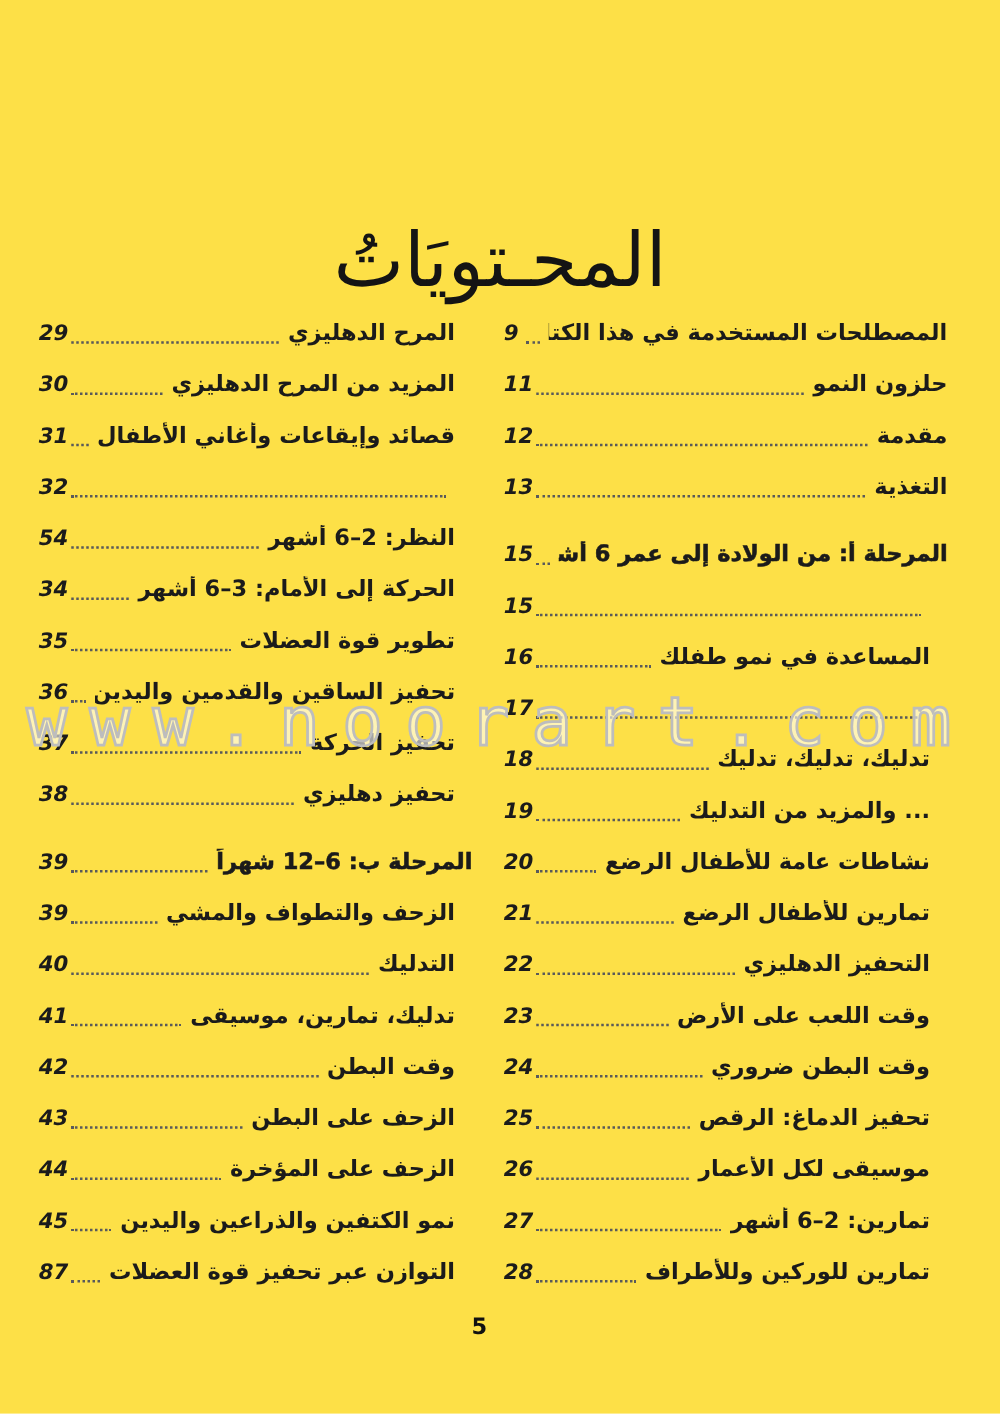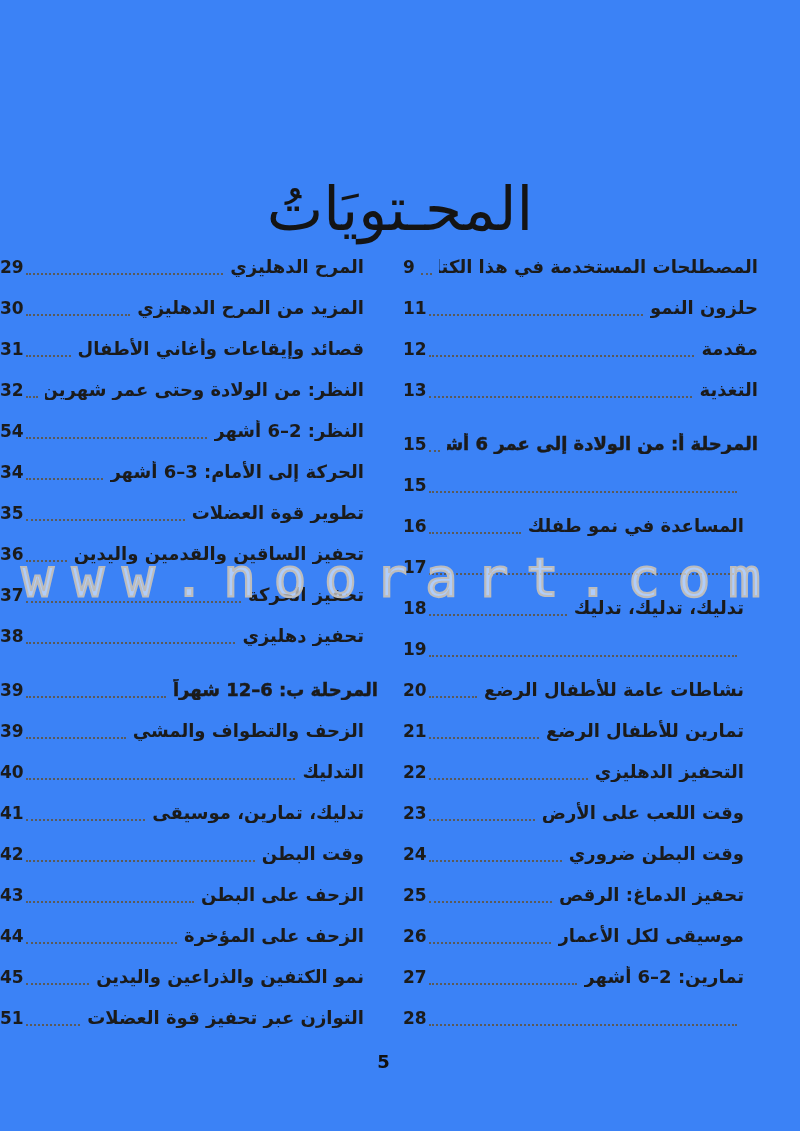--- a/index.html
+++ b/index.html
@@ -1,17 +1,17 @@
 <!DOCTYPE html>
 <html lang="ar" dir="rtl"><head>
 <meta charset="utf-8">
 <style>
   html,body { margin:0; padding:0; background:#ffffff; }
   .page {
-    position:relative; width:800px; height:1131px; background:#3b82f6;
+    position:relative; width:800px; height:1131px; background:#fde047;
     overflow:hidden; direction:rtl;
     font-family:"DejaVu Sans", sans-serif; color:#1b1b1b;
   }
   .title {
     position:absolute; top:134px; left:0; right:0; text-align:center;
     font-size:60px; font-weight:400; color:#141414; letter-spacing:1px;
     font-family:"DejaVu Sans", sans-serif;
   }
   .columns {
     position:absolute; top:246px; left:72px; right:42px;
@@ -26,21 +26,21 @@
   }
   .entry .label { white-space:nowrap; flex:0 1 auto; overflow:hidden; }
   .entry .dots  {
     flex:1 1 12px; min-width:10px; height:0;
     border-bottom:2px dotted #5a5a5a;
     transform:translateY(7px);
     margin:0 7px 0 2px;
   }
   .entry .num {
     flex:0 0 auto; min-width:16px; text-align:left; direction:ltr;
-    font-size:17px; font-weight:700;
+    font-size:17px; font-weight:700;font-style:italic;
   }
   .entry.sub    { padding-right:14px; }
   .entry.header { margin-top:13px; }
   .entry.header .label { -webkit-text-stroke:0.45px #1b1b1b; }
   .watermark {
     position:absolute; top:0; left:0; width:800px; height:1131px;
     pointer-events:none;
   }
   .pagenum {
     position:absolute; top:1051px; left:0; right:33px; text-align:center;
@@ -93,20 +93,21 @@
         <div class="entry sub">
           <span class="dots"></span>
           <span class="num">17</span>
         </div>
         <div class="entry sub">
           <span class="label">تدليك، تدليك، تدليك</span>
           <span class="dots"></span>
           <span class="num">18</span>
         </div>
         <div class="entry sub">
+          <span class="label">... والمزيد من التدليك</span>
           <span class="dots"></span>
           <span class="num">19</span>
         </div>
         <div class="entry sub">
           <span class="label">نشاطات عامة للأطفال الرضع</span>
           <span class="dots"></span>
           <span class="num">20</span>
         </div>
         <div class="entry sub">
           <span class="label">تمارين للأطفال الرضع</span>
@@ -137,20 +138,21 @@
           <span class="label">موسيقى لكل الأعمار</span>
           <span class="dots"></span>
           <span class="num">26</span>
         </div>
         <div class="entry sub">
           <span class="label">تمارين: 2–6 أشهر</span>
           <span class="dots"></span>
           <span class="num">27</span>
         </div>
         <div class="entry sub">
+          <span class="label">تمارين للوركين وللأطراف</span>
           <span class="dots"></span>
           <span class="num">28</span>
         </div>
       </div>
     <div class="col col-secondary">
         <div class="entry sub">
           <span class="label">المرح الدهليزي</span>
           <span class="dots"></span>
           <span class="num">29</span>
         </div>
@@ -158,21 +160,20 @@
           <span class="label">المزيد من المرح الدهليزي</span>
           <span class="dots"></span>
           <span class="num">30</span>
         </div>
         <div class="entry sub">
           <span class="label">قصائد وإيقاعات وأغاني الأطفال</span>
           <span class="dots"></span>
           <span class="num">31</span>
         </div>
         <div class="entry sub">
-          <span class="label">النظر: من الولادة وحتى عمر شهرين</span>
           <span class="dots"></span>
           <span class="num">32</span>
         </div>
         <div class="entry sub">
           <span class="label">النظر: 2–6 أشهر</span>
           <span class="dots"></span>
           <span class="num">54</span>
         </div>
         <div class="entry sub">
           <span class="label">الحركة إلى الأمام: 3–6 أشهر</span>
@@ -235,21 +236,21 @@
           <span class="num">44</span>
         </div>
         <div class="entry sub">
           <span class="label">نمو الكتفين والذراعين واليدين</span>
           <span class="dots"></span>
           <span class="num">45</span>
         </div>
         <div class="entry sub">
           <span class="label">التوازن عبر تحفيز قوة العضلات</span>
           <span class="dots"></span>
-          <span class="num">51</span>
+          <span class="num">87</span>
         </div>
       </div>
   </div>
 
   <svg class="watermark" viewBox="0 0 800 1131" xmlns="http://www.w3.org/2000/svg" aria-hidden="true">
     <text x="400" y="596" text-anchor="middle" font-family="DejaVu Sans Mono, monospace" font-size="54" letter-spacing="18" fill="rgba(255,255,255,0.6)" stroke="#bdbdbd" stroke-width="2.2">www.noorart.com</text>
   </svg>
 
   <div class="pagenum">5</div>
 

